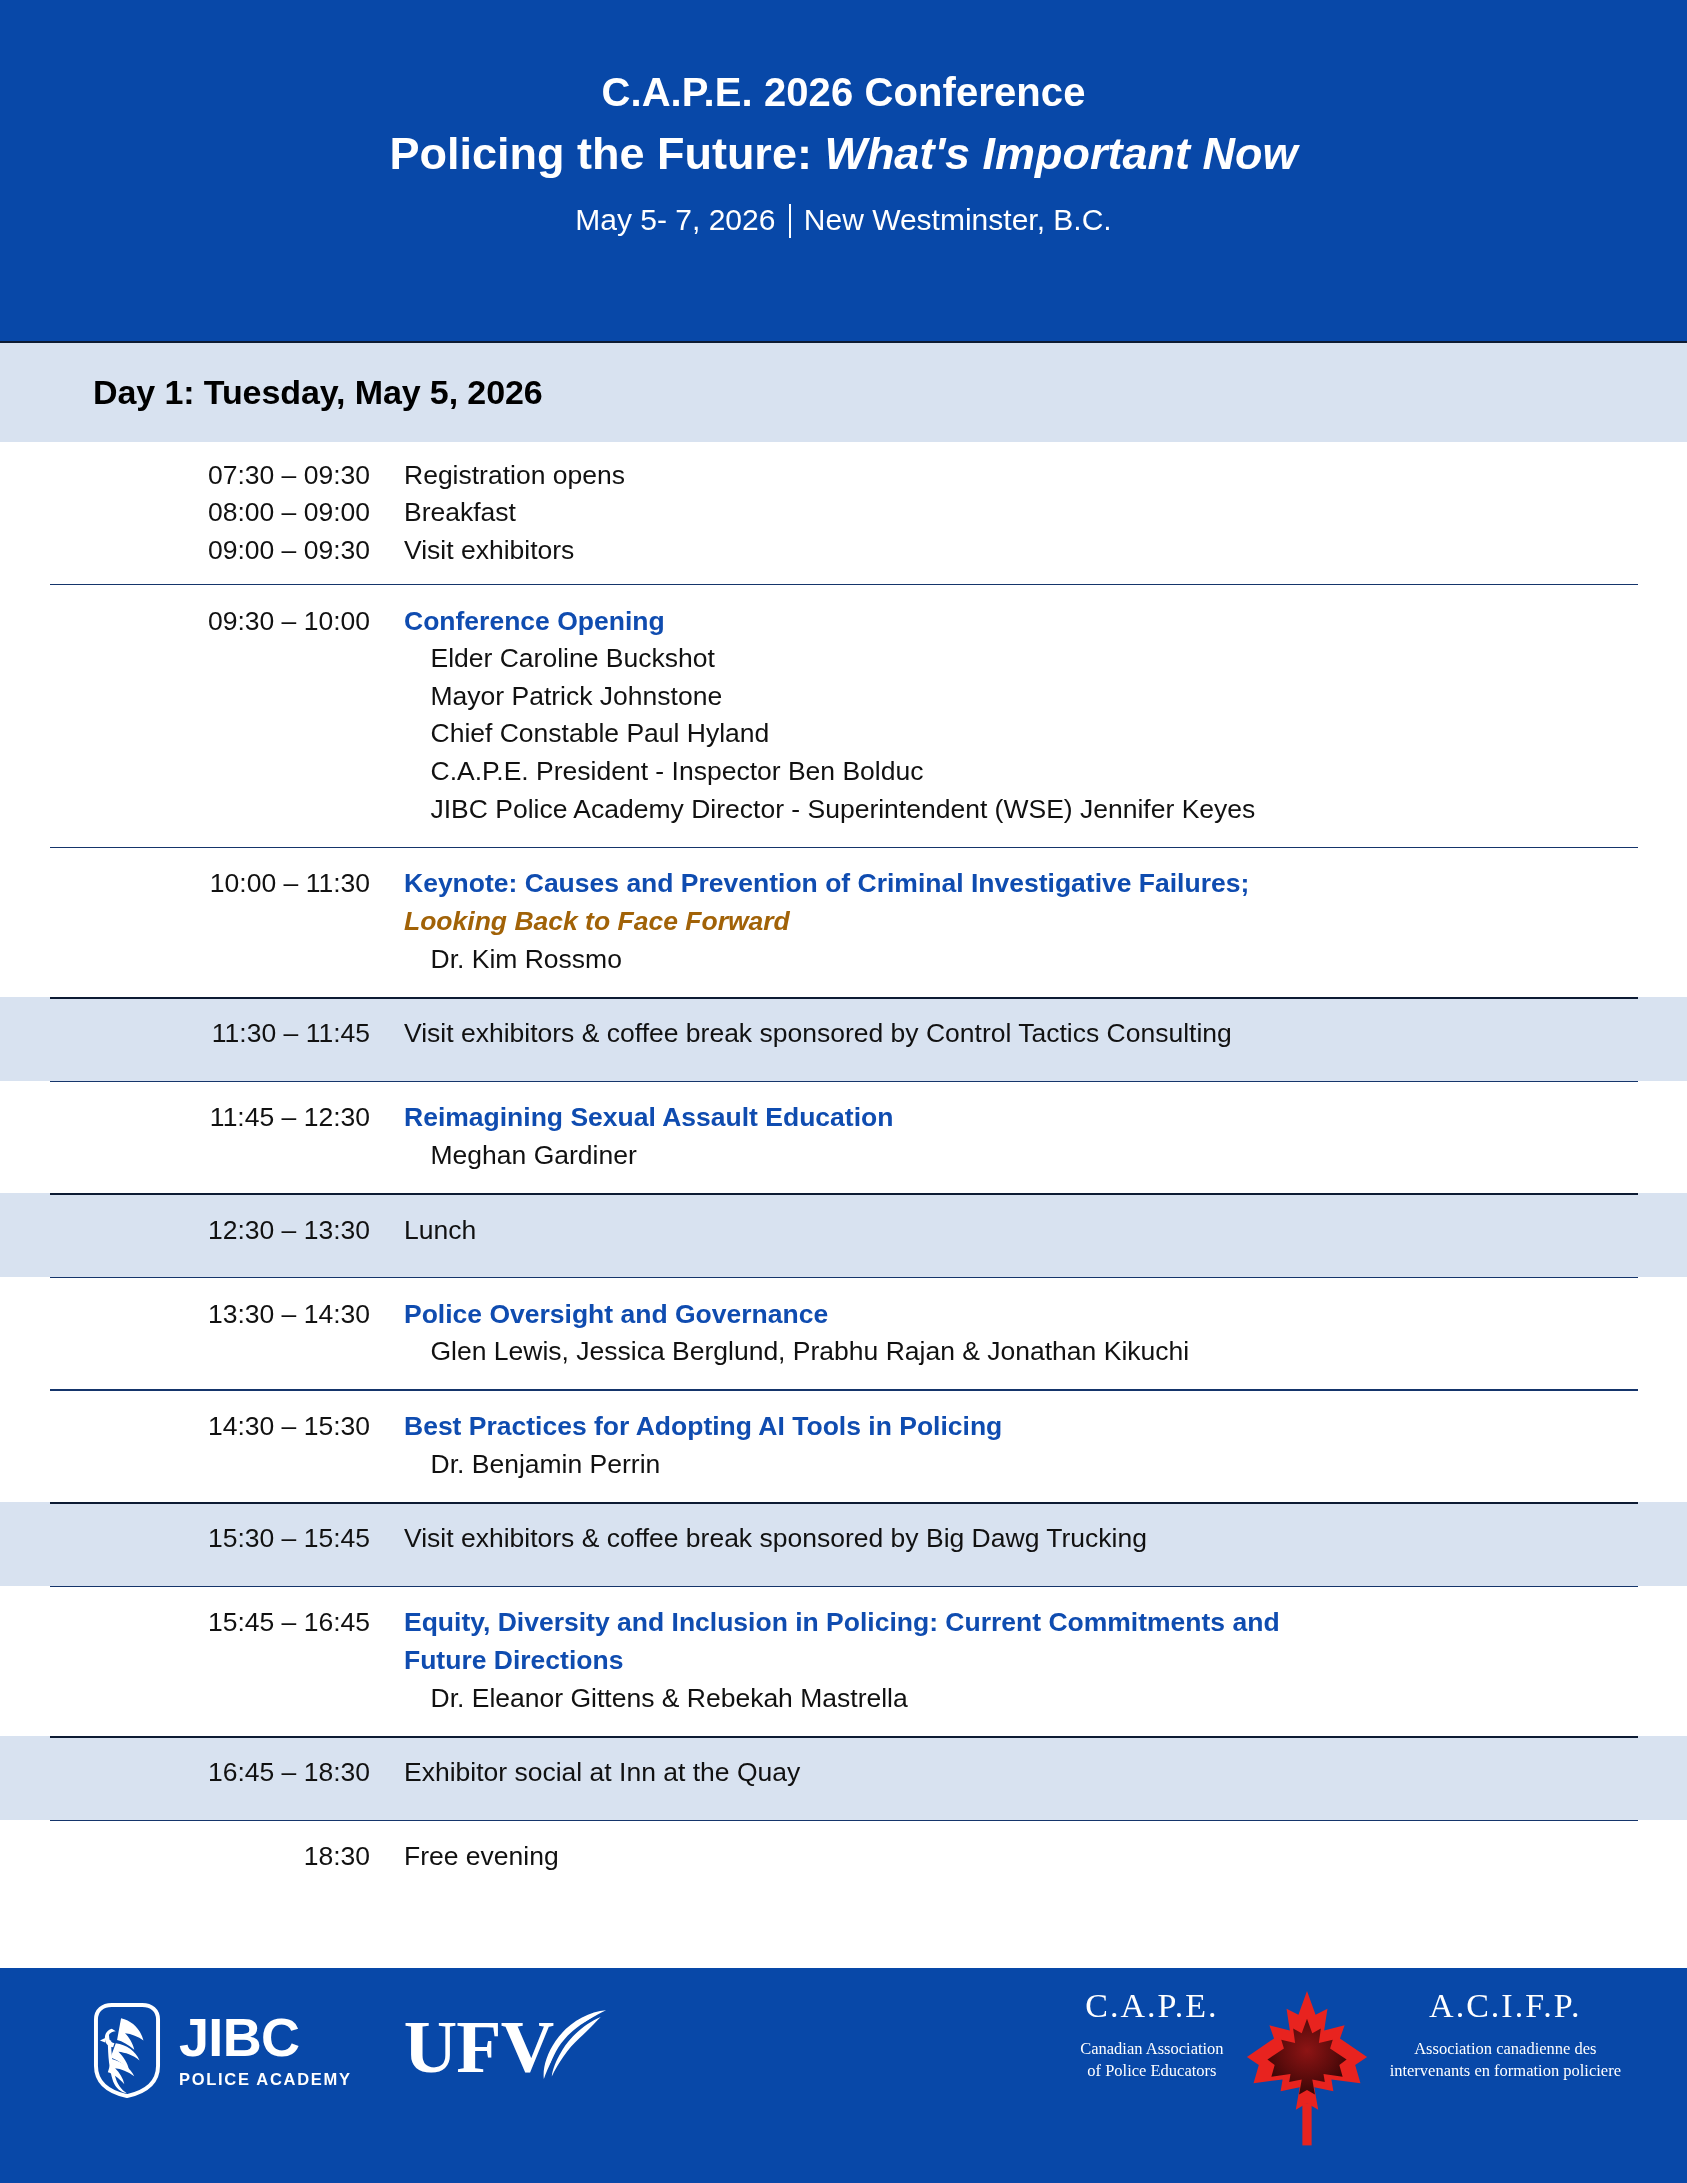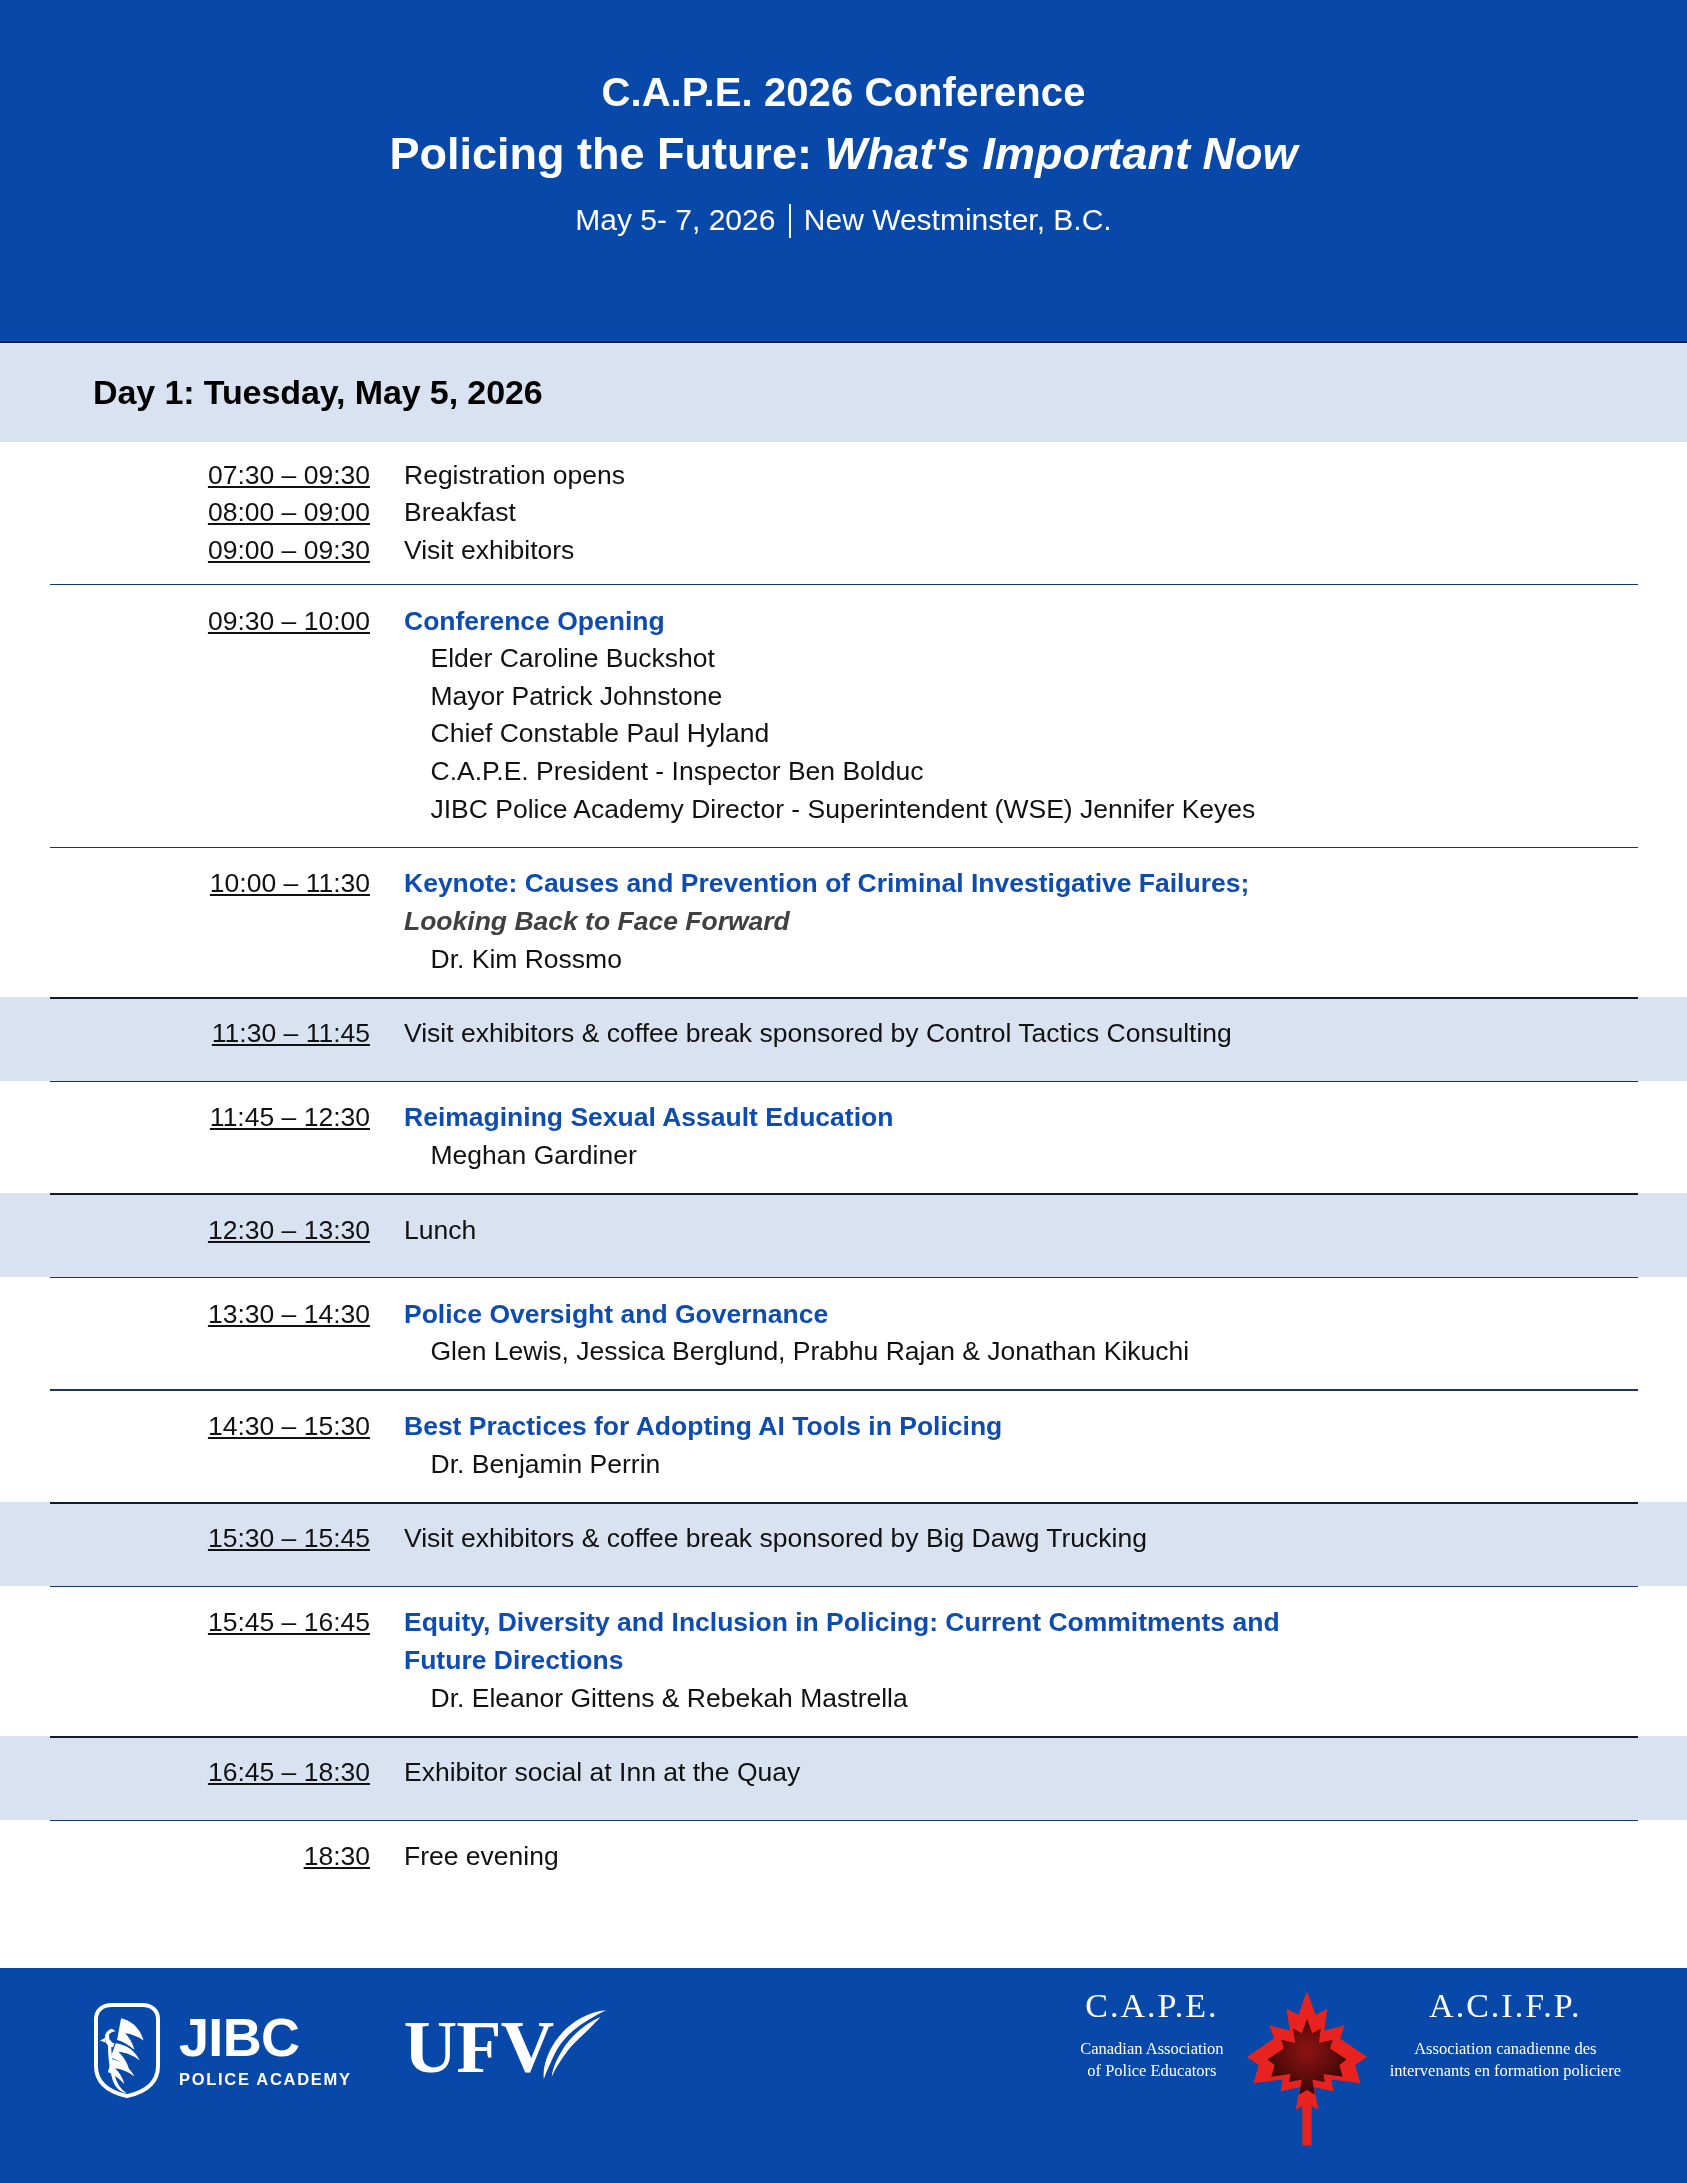--- a/index.html
+++ b/index.html
@@ -132,38 +132,38 @@
     width: 370px;
     flex: 0 0 370px;
     text-align: right;
     padding-right: 0px;
     font-size: 26.5px;
     line-height: 1.42;
     color: #111111;
     font-weight: 400;
     white-space: nowrap;
   }
-  .col-time .tline { display: block; text-decoration: underline; }
+  .col-time .tline { display: block; }
 
   .col-desc {
     flex: 1 1 auto;
     padding-left: 34px;
     padding-right: 60px;
     font-size: 26.5px;
     line-height: 1.42;
     color: #111111;
   }
   .col-desc .dline { display: block; }
   .col-desc .title {
     color: #0F4CB0;
     font-weight: 700;
     display: block;
   }
   .col-desc .title-italic {
-    color: #404040;
+    color: #a16207;
     font-weight: 700;
     font-style: italic;
     display: block;
   }
   .col-desc .sub {
     display: block;
     padding-left: 26.5px;
     color: #111111;
     font-weight: 400;
   }

